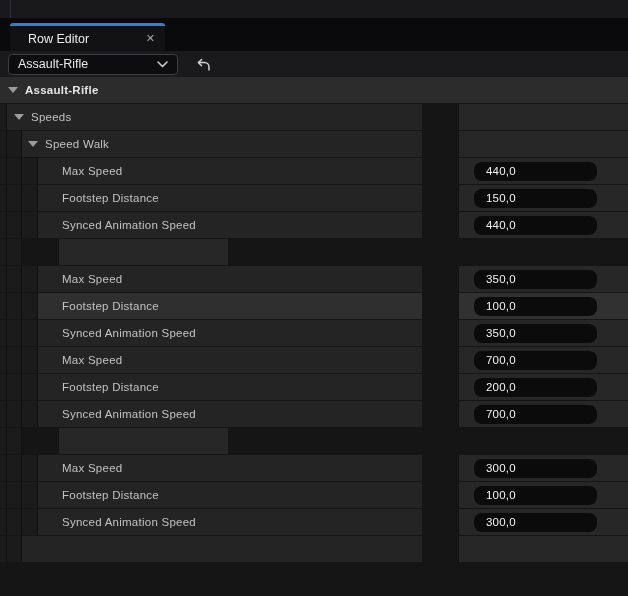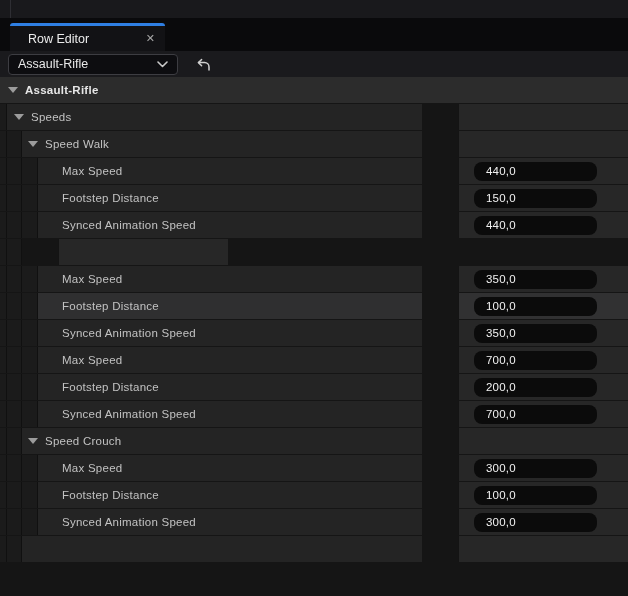--- a/index.html
+++ b/index.html
@@ -223,24 +223,20 @@
         </div>
         <div class="value-cell">
           <div class="input-box">
             <span class="input-text">700,0</span>
           </div>
         </div>
       </div>
       <div class="row">
         <div class="gutter-cell" style="width: 7px;"></div>
         <div class="gutter-cell" style="width: 15px;"></div>
-        <div class="name-cell">
-          <span class="arrow-down" style="margin-left: 6px;"></span>
-          <span class="row-label">Speed Crouch</span>
-        </div>
         <div class="value-cell"></div>
       </div>
       <div class="row">
         <div class="gutter-cell" style="width: 7px;"></div>
         <div class="gutter-cell" style="width: 15px;"></div>
         <div class="gutter-cell" style="width: 16px;"></div>
         <div class="name-cell">
           <span class="row-label" style="margin-left: 24px;">Max Speed</span>
         </div>
         <div class="value-cell">

